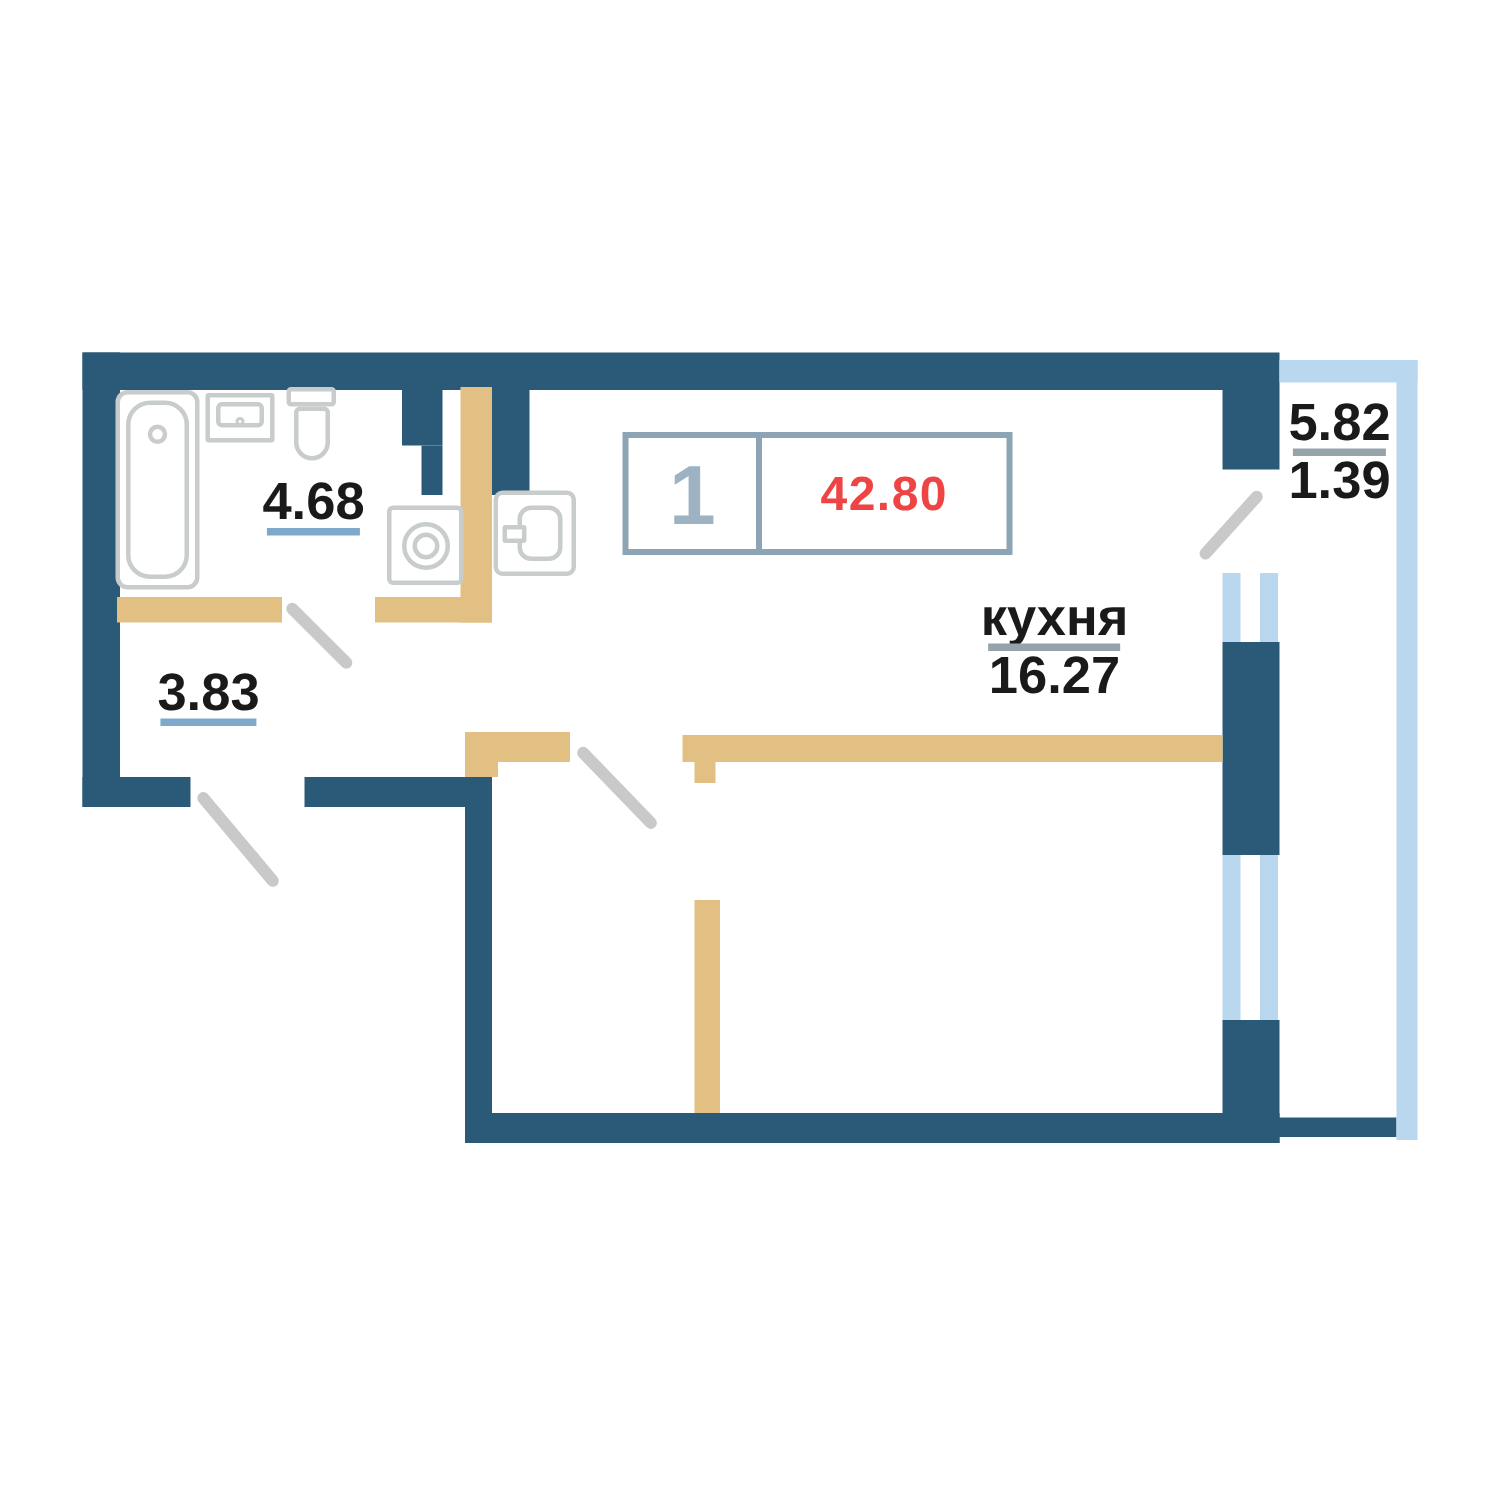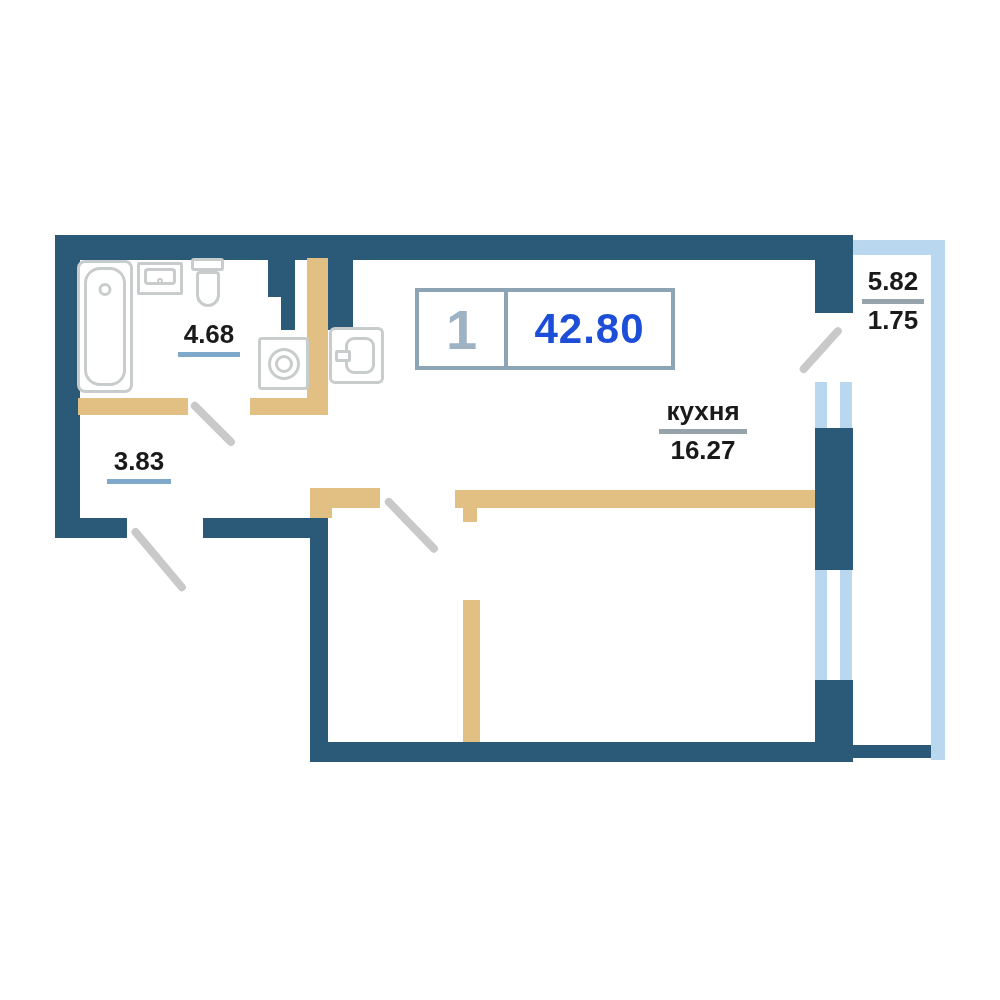--- a/index.html
+++ b/index.html
@@ -13,29 +13,29 @@
 
   
   .swing{position:absolute;height:8px;border-radius:4px;background:var(--swing,#c9c9c9);transform-origin:0 50%;}
 
   
   .fx{position:absolute;background:#fff;border:3px solid var(--fixture,#c9cccc);box-sizing:border-box;}
   .fx .in{position:absolute;border:3px solid var(--fixture,#c9cccc);box-sizing:border-box;background:#fff;}
 
   
   .lbl{position:absolute;display:flex;flex-direction:column;align-items:center;transform:translateX(-50%);color:#1a1a1a;font-weight:bold;}
-  .lbl .txt{font-size:26px;line-height:29px;white-space:nowrap;}
+  .lbl .txt{font-size:35px;line-height:29px;white-space:nowrap;}
   .rule{height:5px;margin-top:3px;margin-bottom:2px;}
   .rule.blue{background:var(--underline-blue,#7fa9cb);}
   .rule.gray{background:var(--underline-gray,#97a3ab);}
 
   
   .badge{position:absolute;left:415px;top:288px;width:260px;height:82px;border:4px solid var(--badge-border,#8ca4b4);box-sizing:border-box;display:flex;background:#fff;}
   .badge .cell1{width:85px;border-right:4px solid var(--badge-border,#8ca4b4);display:flex;align-items:center;justify-content:center;font-size:56px;font-weight:bold;color:var(--badge-digit,#9db2c2);}
-  .badge .cell2{flex:1;display:flex;align-items:center;justify-content:center;font-size:42px;font-weight:bold;color:#1d4ed8;letter-spacing:1px;text-align:center;}
+  .badge .cell2{flex:1;display:flex;align-items:center;justify-content:center;font-size:32px;font-weight:bold;color:#ef4444;letter-spacing:1px;text-align:center;}
 </style>
 </head>
 <body>
 
 <div class="canvas">
 
   <div class="wall" style="left:55px;top:235px;width:798px;height:25px;"></div>
   <div class="wall" style="left:55px;top:235px;width:25px;height:303px;"></div>
   <div class="wall" style="left:55px;top:518px;width:72px;height:20px;"></div>
   <div class="wall" style="left:203px;top:518px;width:125px;height:20px;"></div>
@@ -111,21 +111,21 @@
     <div class="txt">кухня</div>
     <div class="rule gray" style="width:88px;"></div>
     <div class="txt">16.27</div>
   </div>
 
 
 
   <div class="lbl" style="left:893px;top:267px;">
     <div class="txt">5.82</div>
     <div class="rule gray" style="width:62px;"></div>
-    <div class="txt">1.75</div>
+    <div class="txt">1.39</div>
   </div>
 
   <div class="badge">
     <div class="cell1">1</div>
     <div class="cell2">42.80</div>
   </div>
 
 </div>
 
 </body></html>

